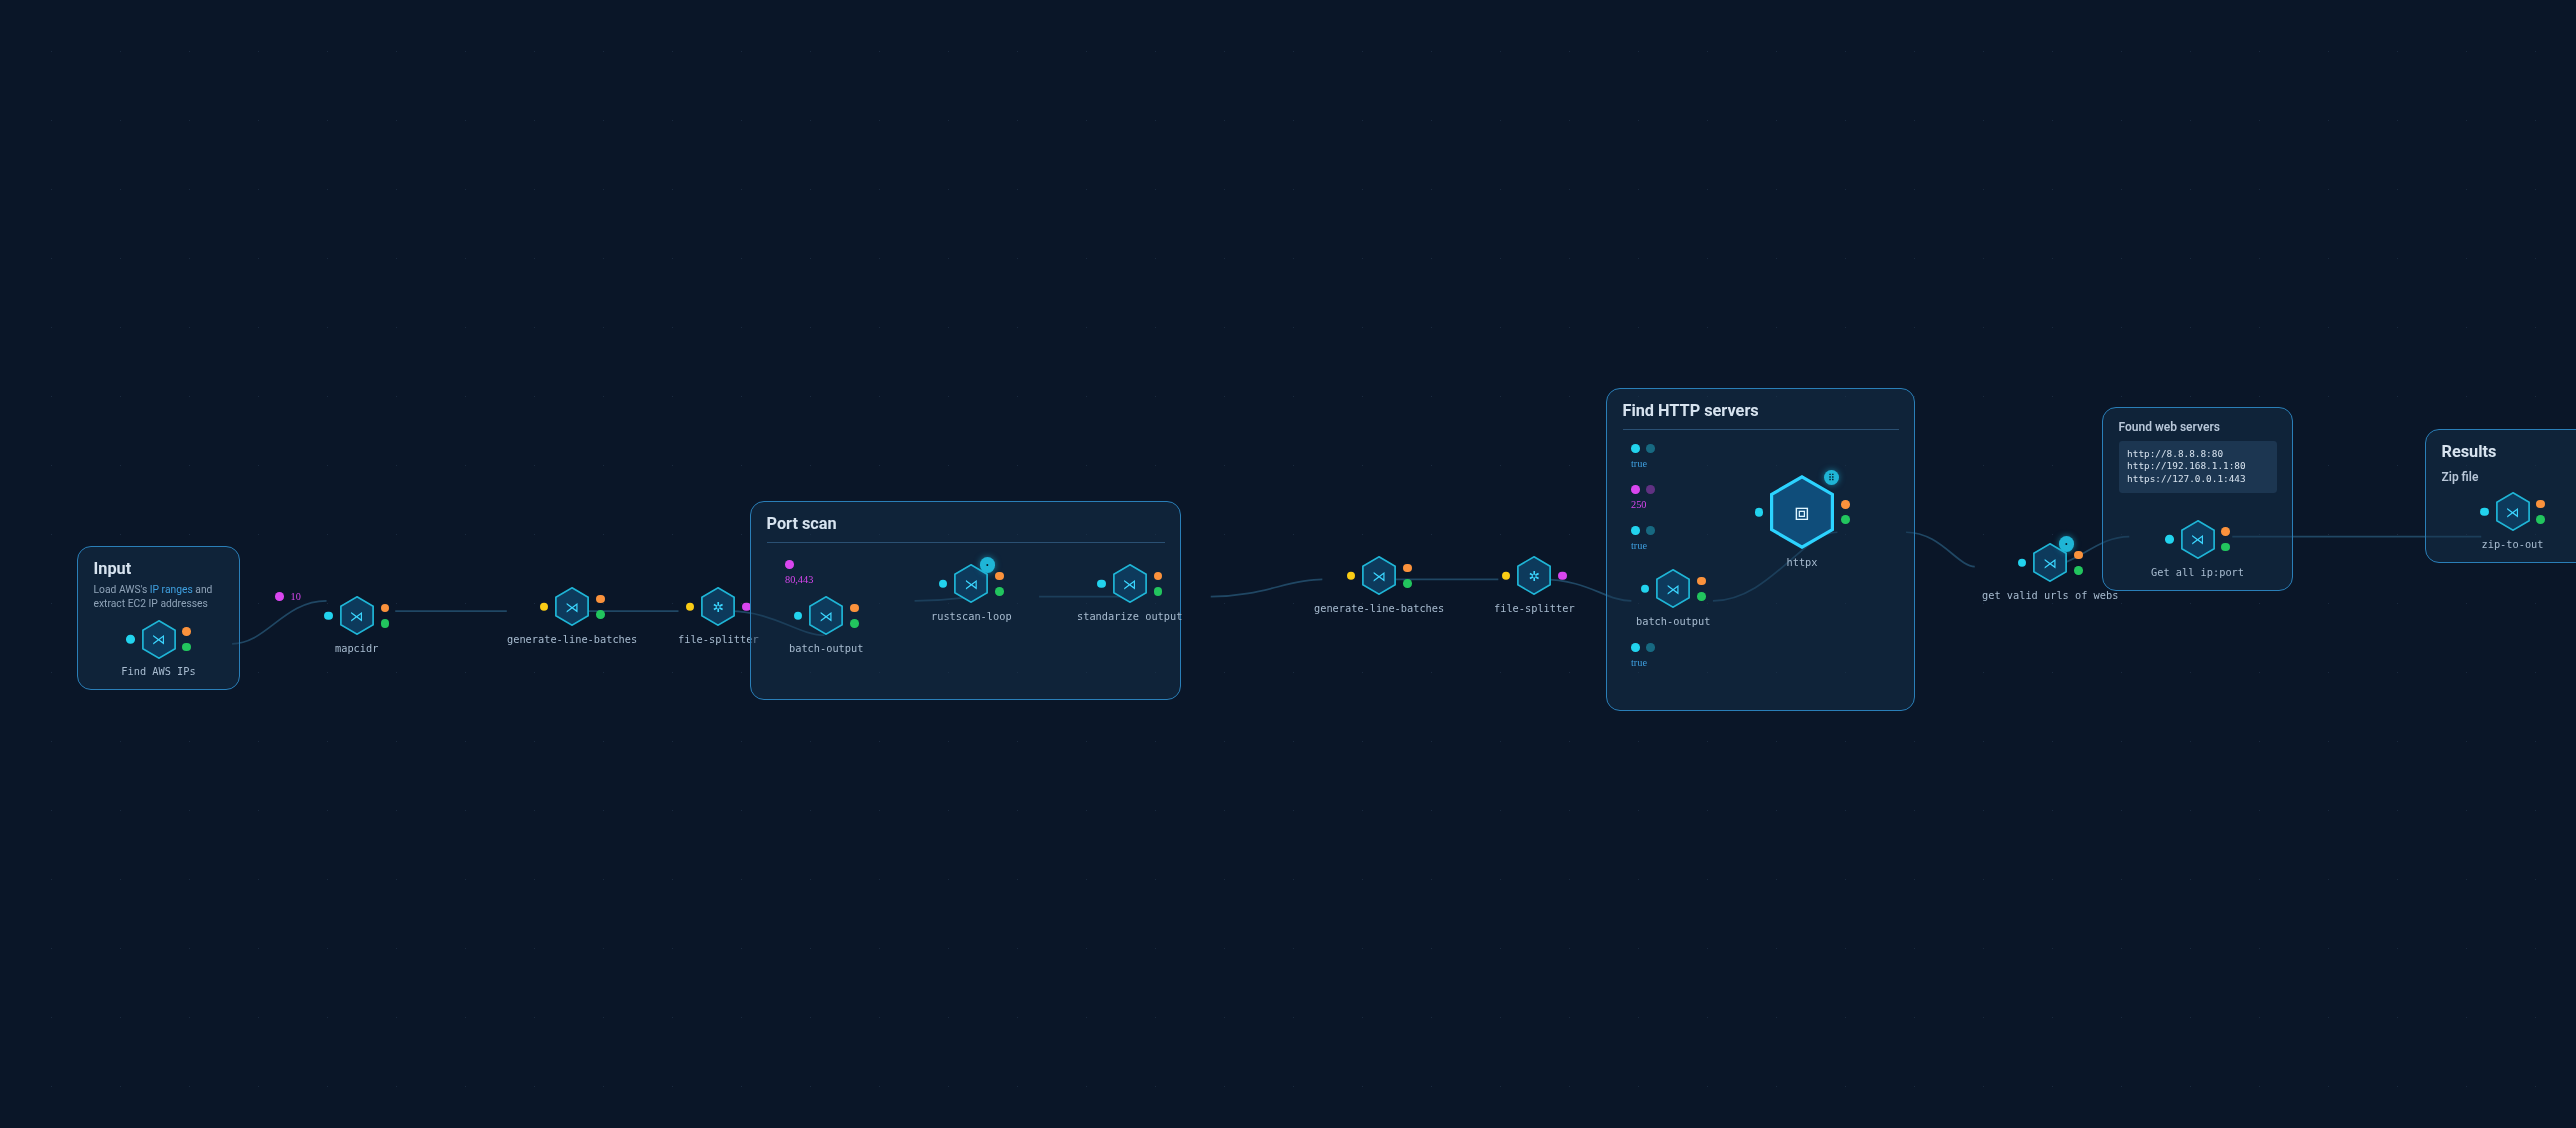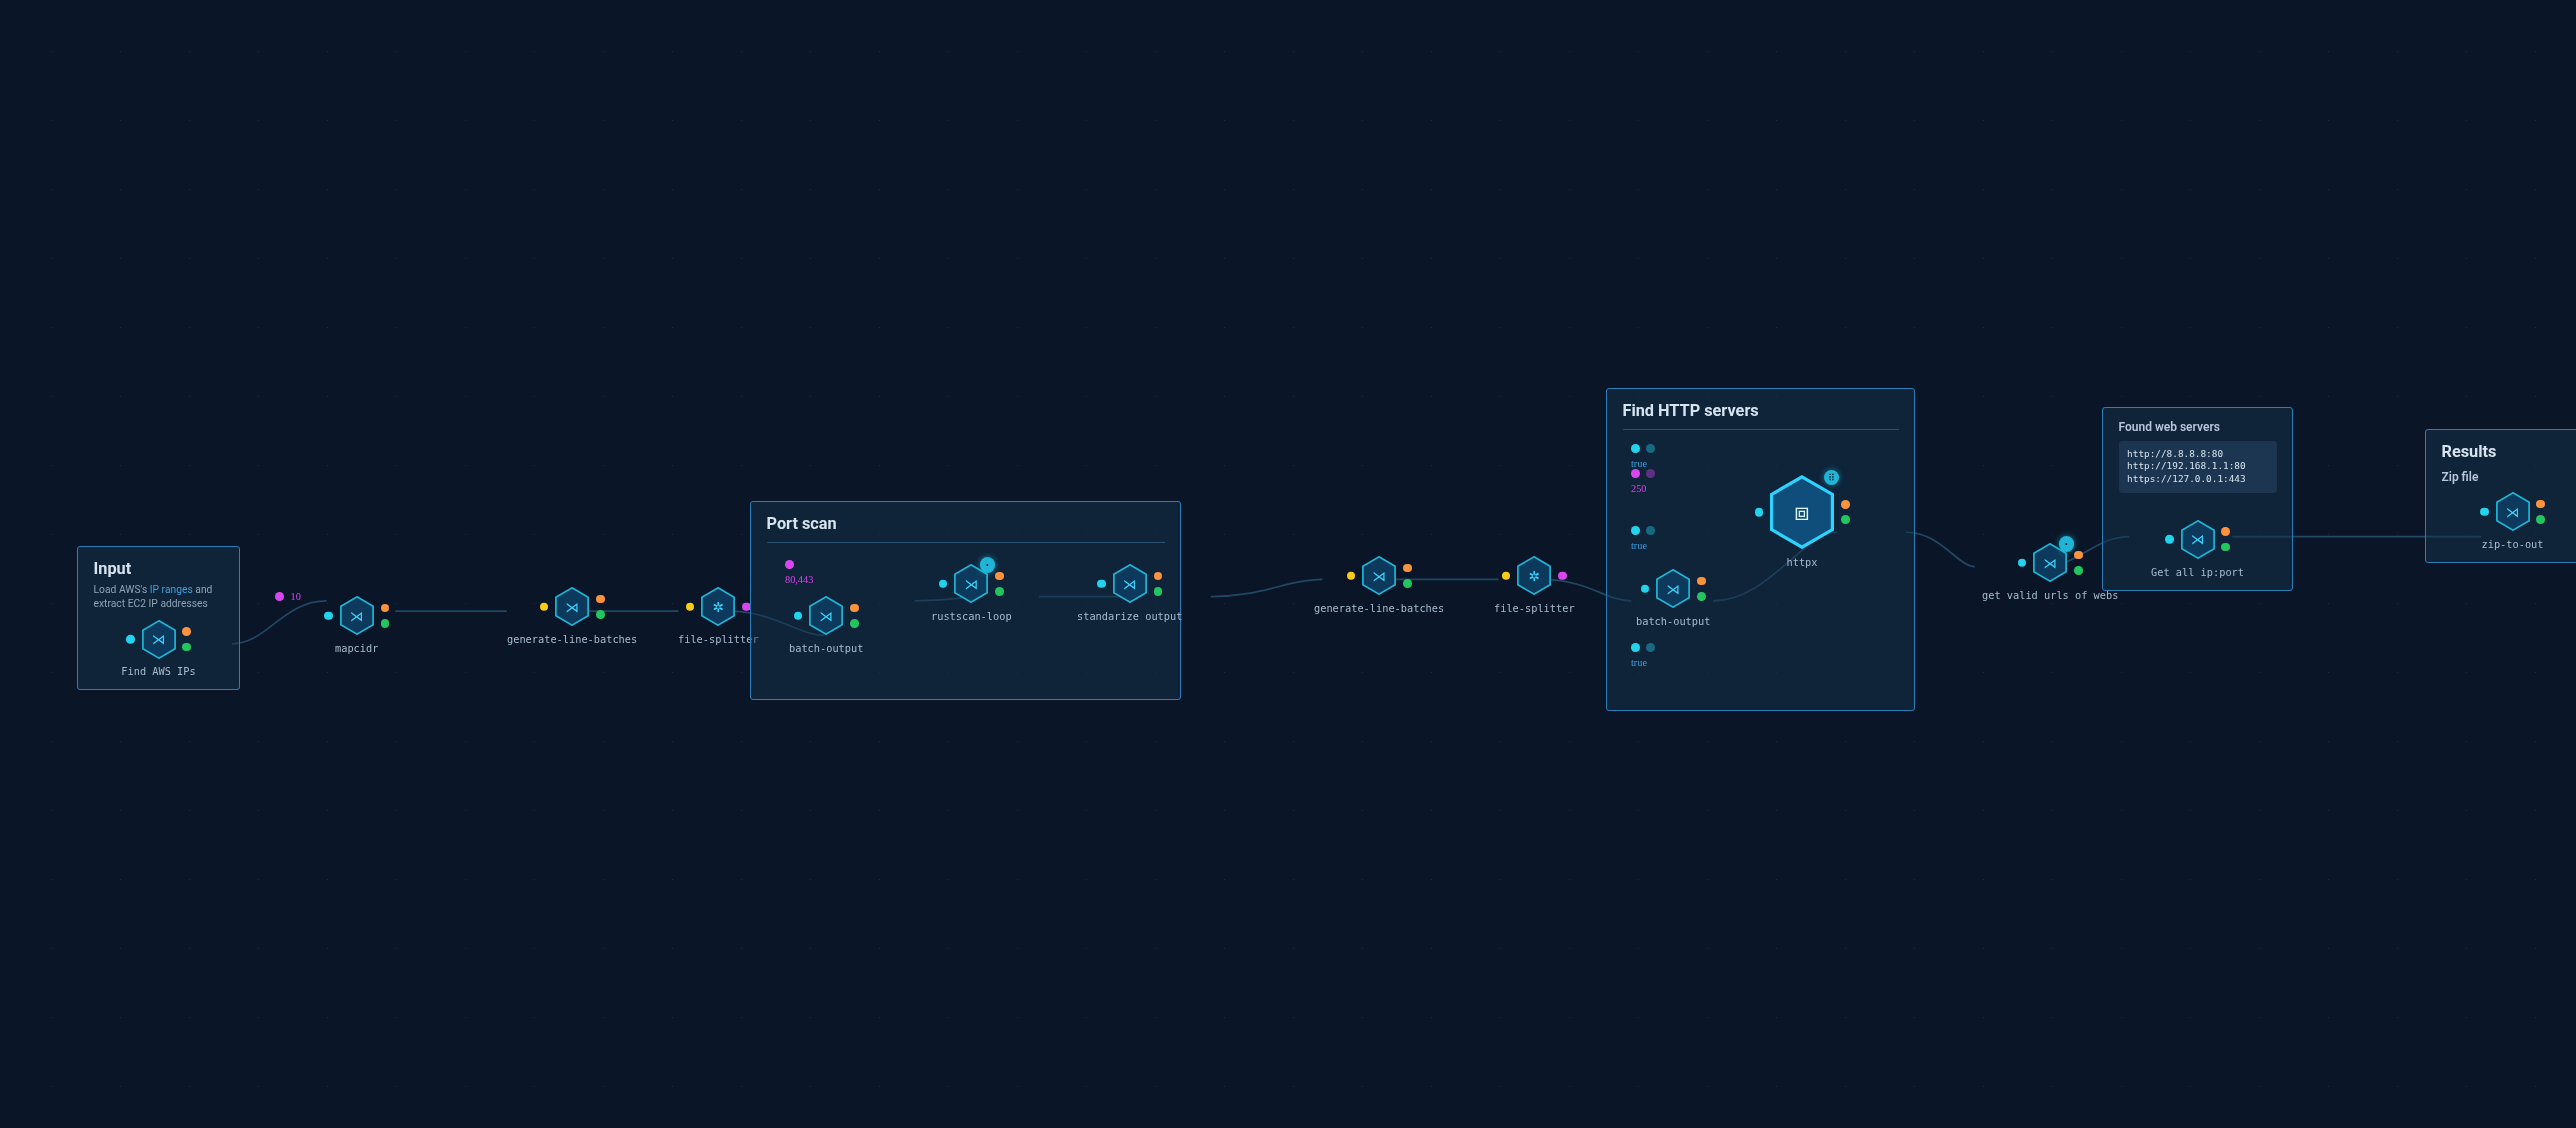--- a/index.html
+++ b/index.html
@@ -14,21 +14,21 @@
     background-image: radial-gradient(circle, #1a2a3f 0.9px, transparent 0.9px);
     background-size: 69px 69px;
     background-position: 17px 17px;
   }
   .canvas { position: absolute; inset: 0; }
 
   .group {
     position: absolute;
     border: 1.7px solid #2a7fb8;
     background: rgba(23, 50, 77, 0.45);
-    border-radius: 3px;
+    border-radius: 14px;
     padding: 12px 15.5px;
   }
   .group-title {
     font-weight: 700;
     font-size: 16.3px;
     color: #d7e3ef;
     margin-bottom: 5.2px;
   }
   .group-desc {
     font-size: 10.3px;
@@ -348,21 +348,21 @@
     <div class="group-title">Find HTTP servers</div>
     <hr class="group-sep">
 
     <div style="position:absolute; left:24px; top:55px;">
       <div class="param-row">
           <span class="port p-cyan"></span>
           <span class="port p-cyan" style="opacity:.4"></span>
         </div>
       <div class="param-label">true</div>
     </div>
-    <div style="position:absolute; left:24px; top:80px;">
+    <div style="position:absolute; left:24px; top:96px;">
       <div class="param-row">
           <span class="port p-pink"></span>
           <span class="port p-pink" style="opacity:.4"></span>
         </div>
       <div class="param-label pink">250</div>
     </div>
     <div style="position:absolute; left:24px; top:137px;">
       <div class="param-row">
           <span class="port p-cyan"></span>
           <span class="port p-cyan" style="opacity:.4"></span>

